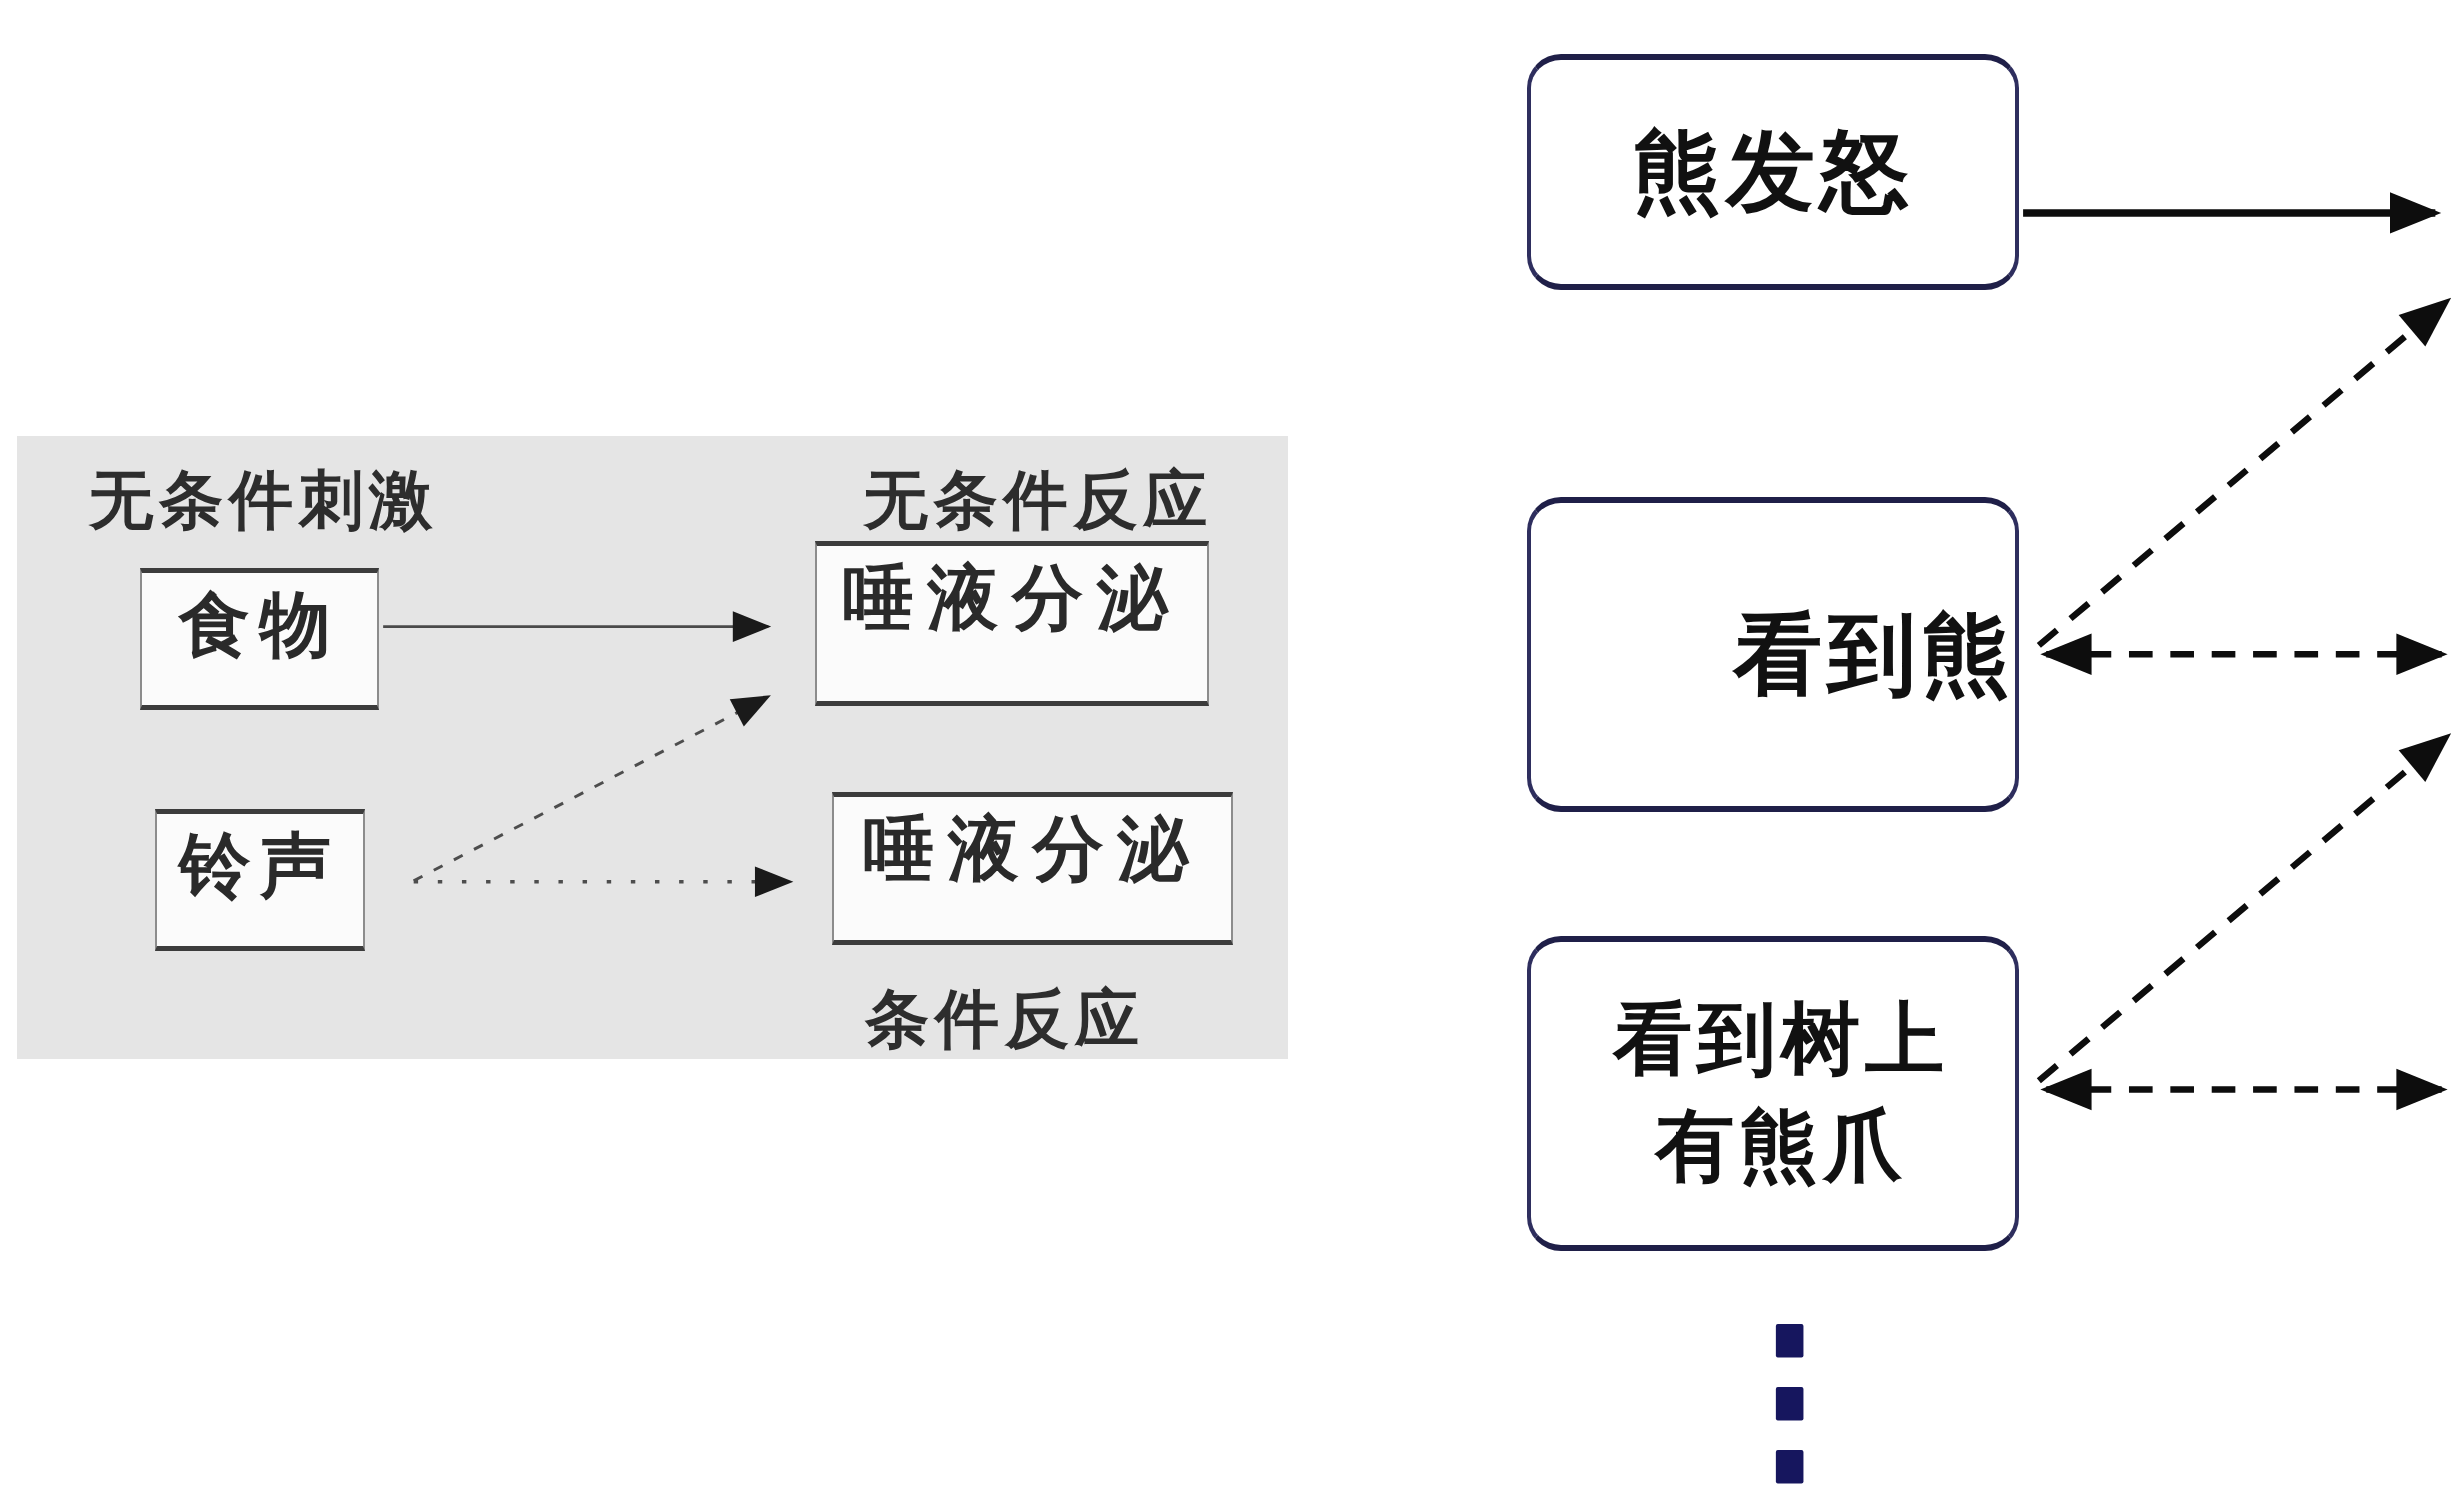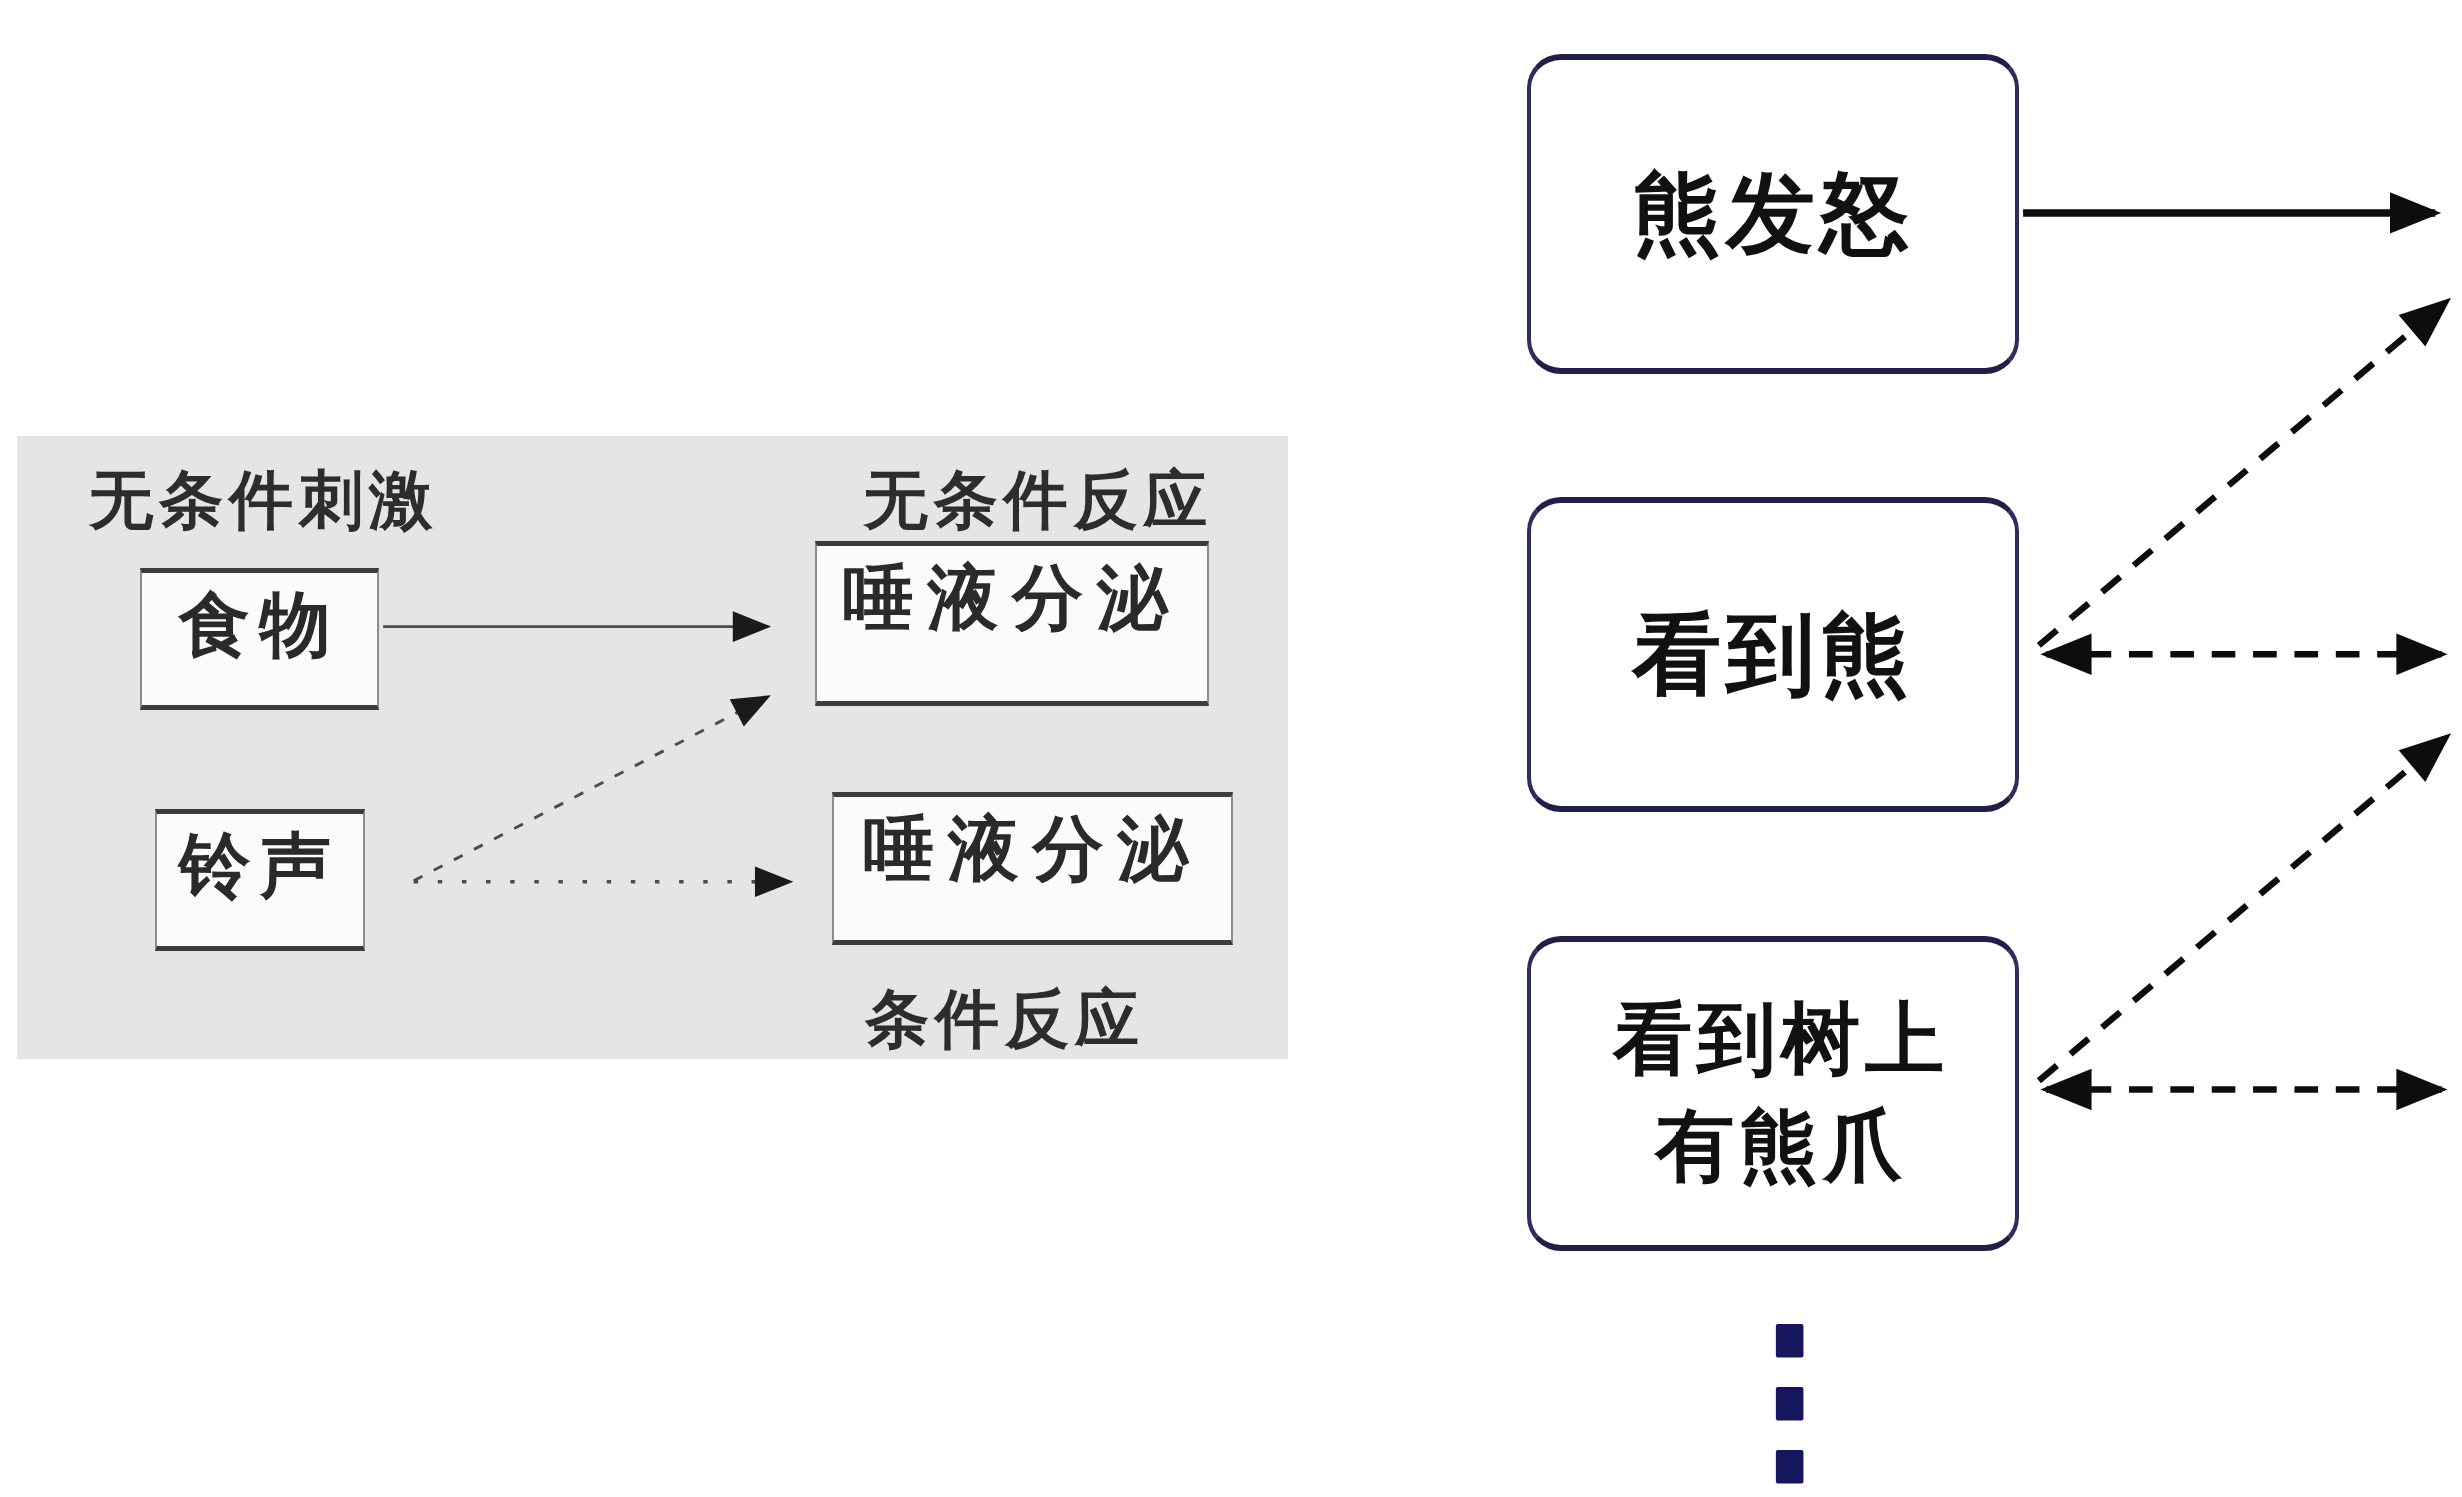--- a/index.html
+++ b/index.html
@@ -64,25 +64,25 @@
 
   <div class="pbox" style="left:815px;top:541px;width:394px;height:165px;letter-spacing:13.8px;">唾液分泌</div>
 
   <div class="pbox" style="left:155px;top:809px;width:210px;height:142px;">铃声</div>
 
   <div class="pbox" style="left:832px;top:792px;width:401px;height:153px;letter-spacing:13.8px;">唾液分泌</div>
 
 
   <div class="plbl" style="left:862px;top:976px;width:286px;">条件反应</div>
 
-  <div class="sbox" style="left:1527px;top:54px;width:492px;height:320px;">
+  <div class="sbox" style="left:1527px;top:54px;width:492px;height:236px;">
     <span>熊发怒</span>
   </div>
 
-  <div class="sbox" style="left:1527px;top:497px;width:492px;height:315px;">
+  <div class="sbox" style="left:1527px;top:497px;width:492px;height:315px;justify-content:flex-end;">
     <span>看到熊</span>
   </div>
 
   <div class="sbox twoline" style="left:1527px;top:936px;width:492px;height:315px;">
     <span>
       <span style="display:block">看到树上</span>
       <span style="display:block">有熊爪</span>
     </span>
   </div>
 

